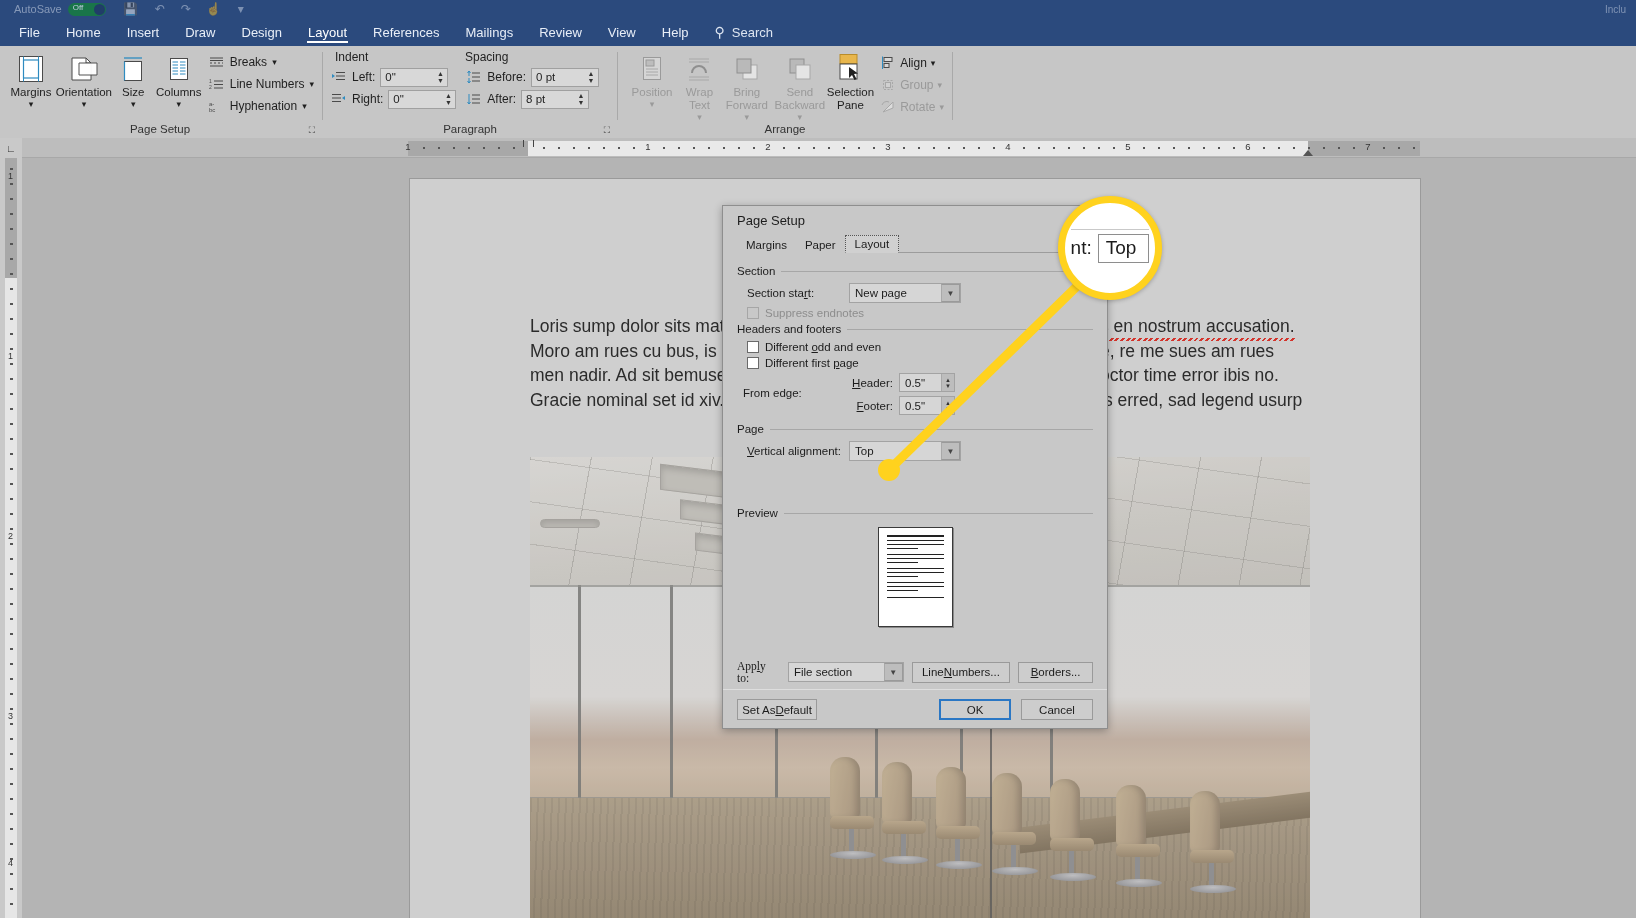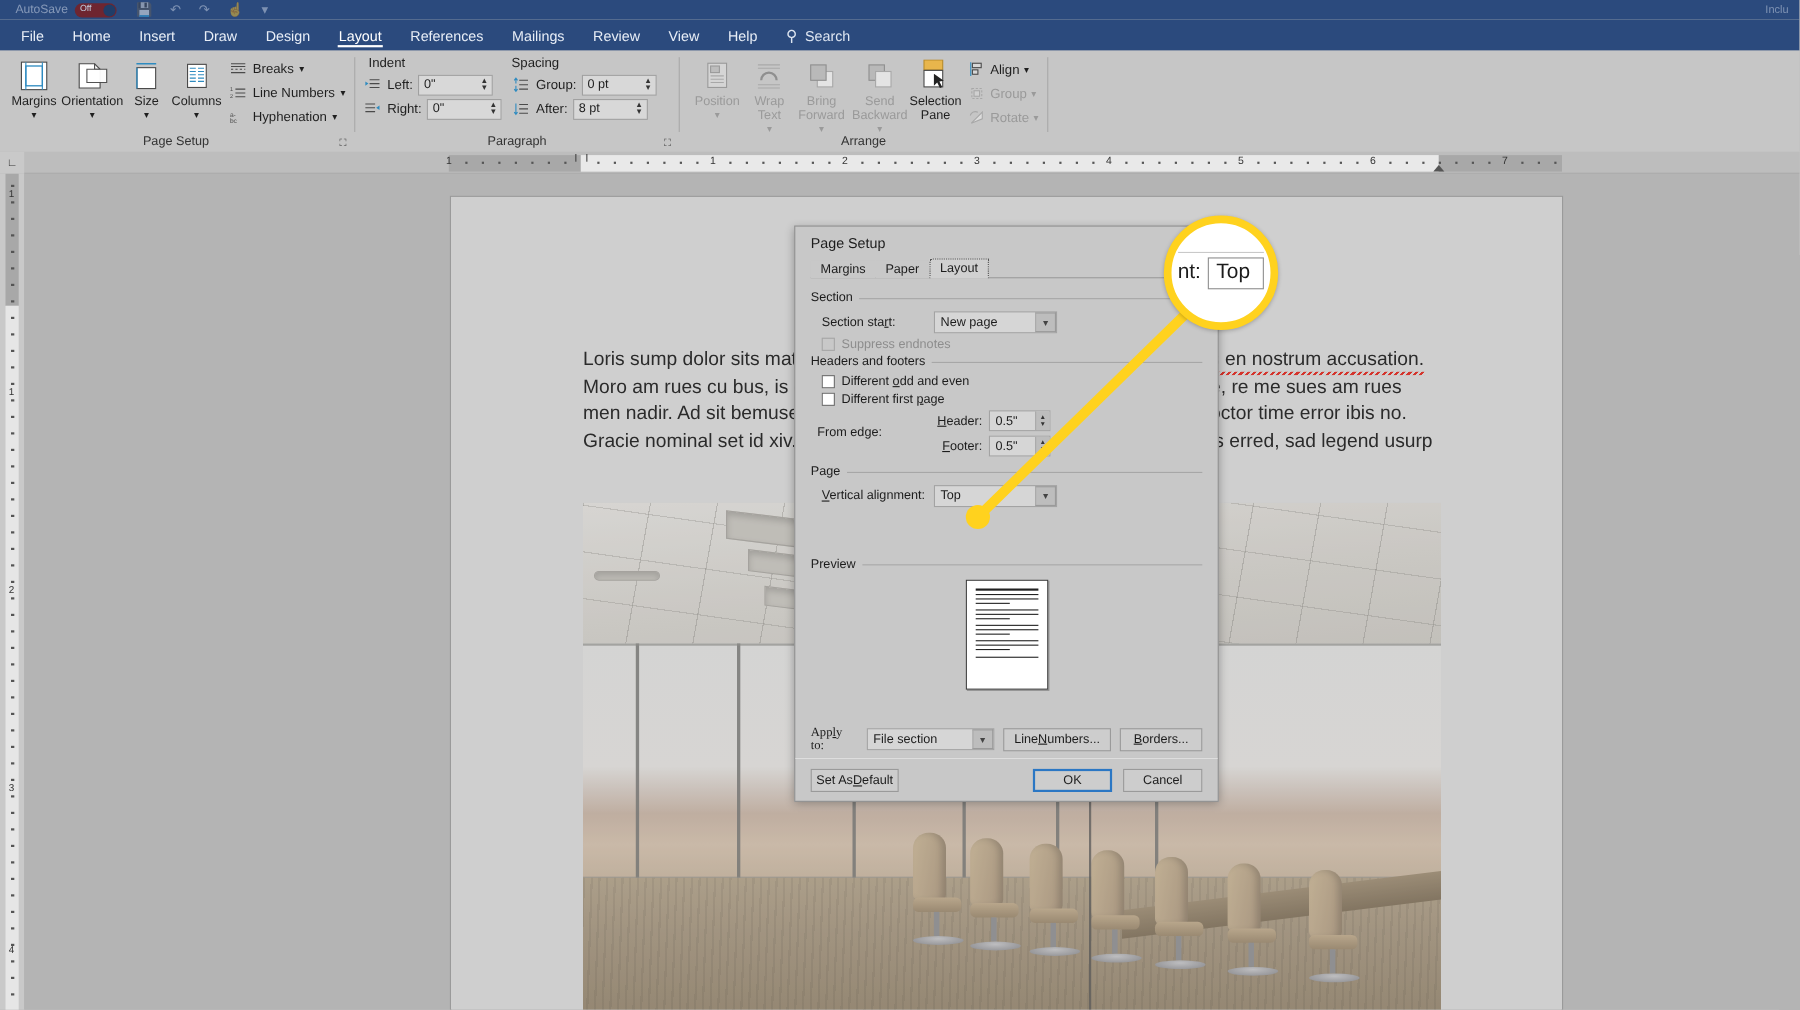--- a/index.html
+++ b/index.html
@@ -12,21 +12,21 @@
   }
 
   
   .titlebar{
     position:absolute; left:0; top:0; width:1636px; height:18px;
     background:#2b4a7d; color:#cfd8e8; font-size:11px;
     display:flex; align-items:center; overflow:hidden;
   }
   .tb-autosave{ margin-left:14px; opacity:.55; font-size:11px; }
   .tb-toggle{
-    width:38px;height:13px;border-radius:7px;background:#7f1d1d;
+    width:38px;height:13px;border-radius:7px;background:#15803d;
     margin-left:6px;position:relative;opacity:.8;
   }
   .tb-toggle::after{content:"";position:absolute;right:1px;top:1px;width:11px;height:11px;border-radius:50%;background:#1e3a63;}
   .tb-toggle span{position:absolute;left:5px;top:0px;font-size:8px;color:#e4ebf5;}
   .tb-qat{ display:flex; gap:16px; margin-left:18px; opacity:.5; font-size:12px; }
   .tb-title{
     position:absolute; left:0; right:0; text-align:center;
     font-size:11px; color:#b9c6db; opacity:.85; top:0px;
   }
   .tb-right{ position:absolute; right:10px; font-size:10px; opacity:.5;}
@@ -481,21 +481,21 @@
             <div class="smallrow">
               <span class="sicon">
                 <svg width="14" height="14" viewBox="0 0 14 14">
                   <path d="M2 6 l0 -5 M0.5 3 l1.5 -2 1.5 2" stroke="#2e8bc0" fill="none"></path>
                   <path d="M2 8 l0 5 M0.5 11 l1.5 2 1.5 -2" stroke="#2e8bc0" fill="none"></path>
                   <line x1="5" y1="3" x2="13" y2="3" stroke="#4a4a4a"></line>
                   <line x1="5" y1="7" x2="13" y2="7" stroke="#4a4a4a"></line>
                   <line x1="5" y1="11" x2="13" y2="11" stroke="#4a4a4a"></line>
                 </svg>
               </span>
-              <span>Group:</span>
+              <span>Before:</span>
               <span class="spin">
                 <span>0 pt</span>
                 <span class="arrows">
                     <span>▲</span>
                     <span>▼</span>
                   </span>
               </span>
             </div>
             <div class="smallrow">
               <span class="sicon">

